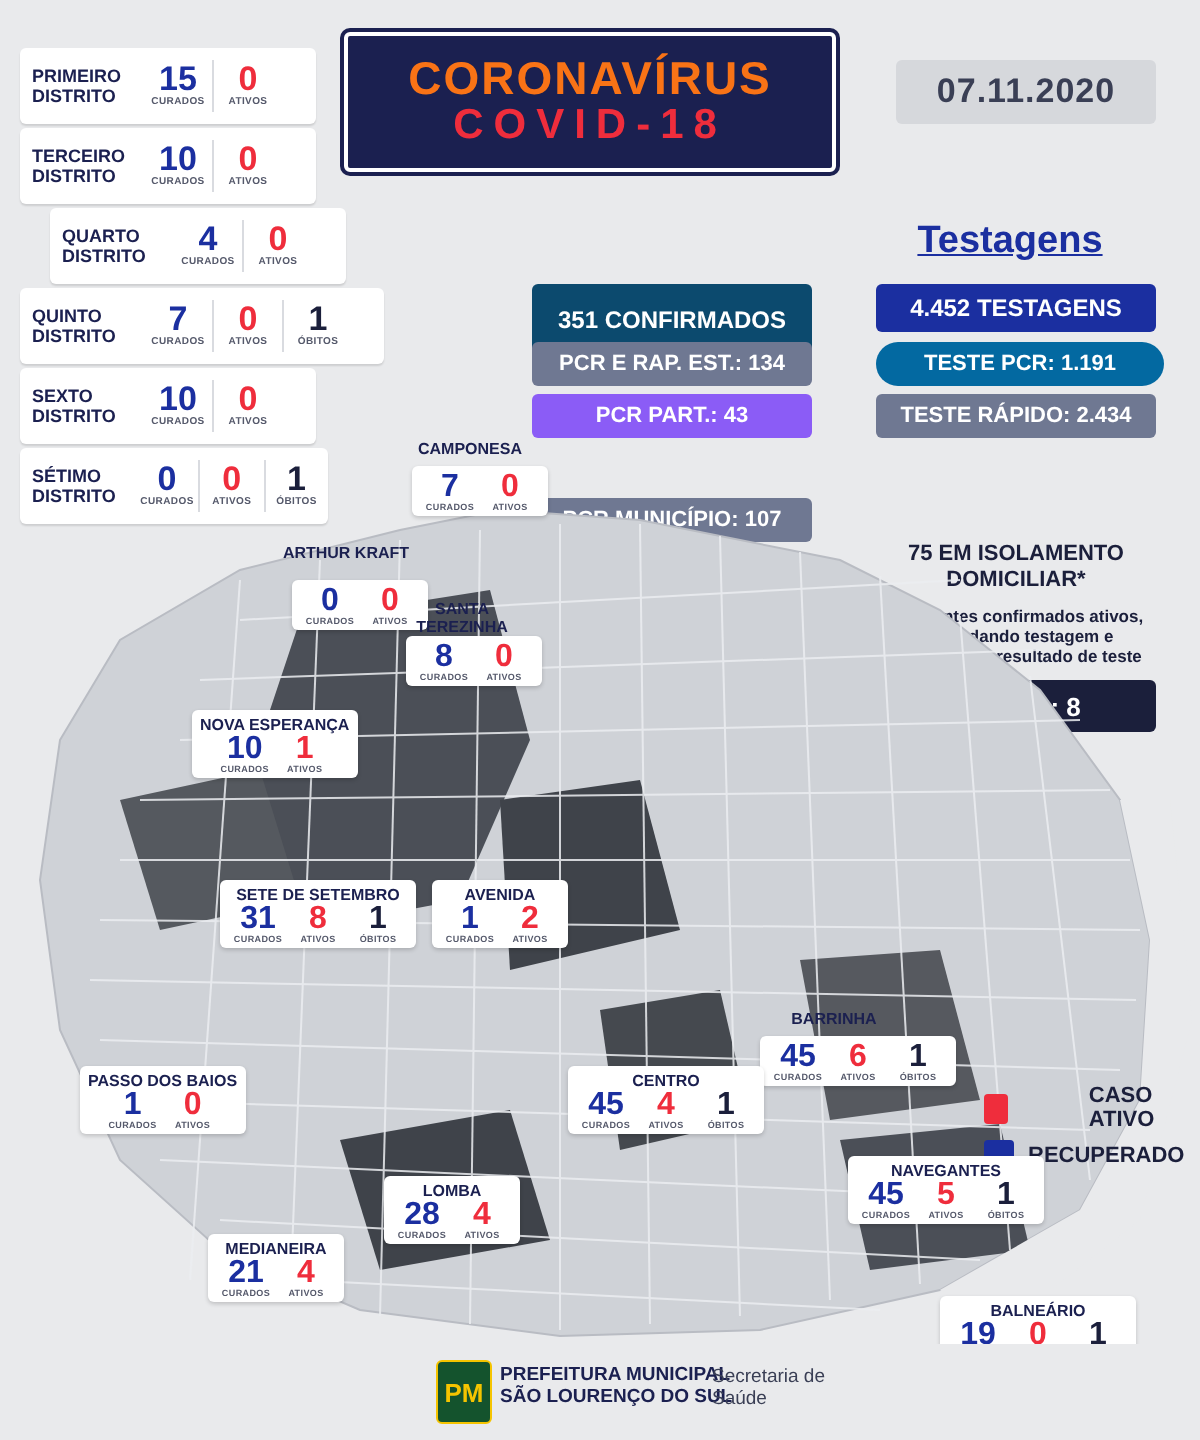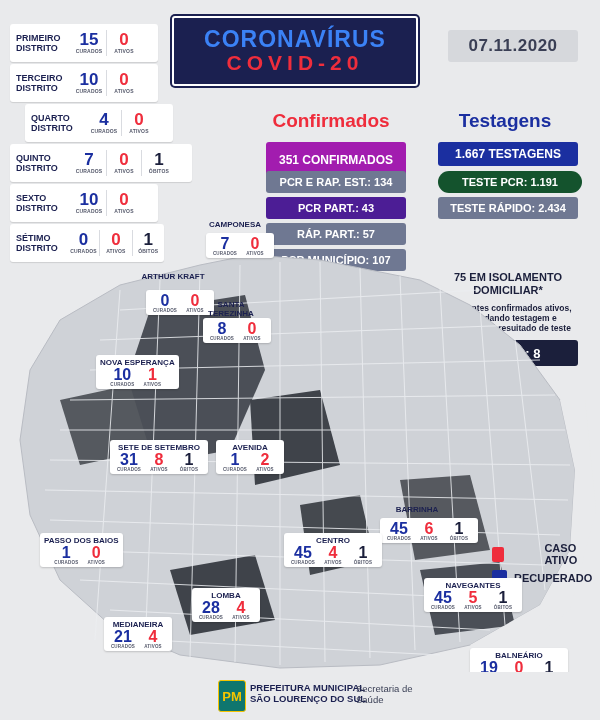--- a/index.html
+++ b/index.html
@@ -13,21 +13,21 @@
   }
   .root{position:relative;width:600px;height:720px;}
 
   
   .title-box{
     position:absolute;left:172px;top:16px;width:242px;height:66px;
     background:#1b2050;border:2px solid #fff;border-radius:3px;
     box-shadow:0 0 0 2px #1b2050;
     display:flex;flex-direction:column;align-items:center;justify-content:center;
   }
-  .title-box .t1{color:#3b82f6;font-size:23px;font-weight:bold;letter-spacing:1px;line-height:24px;}
+  .title-box .t1{color:#f97316;font-size:23px;font-weight:bold;letter-spacing:1px;line-height:24px;}
   .title-box .t2{color:#ef2d3c;font-size:21px;font-weight:bold;letter-spacing:5px;line-height:24px;}
 
   .date-box{
     position:absolute;left:448px;top:30px;width:130px;height:32px;
     background:#d6d8dc;border-radius:3px;
     display:flex;align-items:center;justify-content:center;
     font-size:17px;font-weight:bold;color:#3a3f55;letter-spacing:.5px;
   }
 
   
@@ -70,36 +70,36 @@
   .loc .row{display:flex;justify-content:center;align-items:flex-start;}
   .loc .cell{min-width:26px;text-align:center;padding:0 2px;}
   .loc .cell .v{font-size:16px;font-weight:bold;line-height:15px;}
   .loc .cell .l{font-size:4.5px;font-weight:bold;color:#55596b;letter-spacing:.2px;text-transform:uppercase;}
   .loc-title{position:absolute;font-size:8px;font-weight:bold;color:#1b2050;text-transform:uppercase;text-align:center;line-height:9px;}
 
   
   .footer{position:absolute;left:0;top:672px;width:600px;height:48px;background:#e9eaec;}
   .crest{
     position:absolute;left:218px;top:680px;width:26px;height:30px;border-radius:3px;
-    background:#0f766e;color:#f5c400;font-size:13px;font-weight:bold;
+    background:#14532d;color:#f5c400;font-size:13px;font-weight:bold;
     display:flex;align-items:center;justify-content:center;border:1px solid #f5c400;
   }
   .pref{position:absolute;left:250px;top:682px;font-size:9.5px;font-weight:bold;color:#1b2050;line-height:11px;}
   .sec{position:absolute;left:356px;top:683px;font-size:9.5px;color:#3a3f55;line-height:11px;}
 
   .note{position:absolute;font-size:8.5px;font-weight:bold;color:#1b1f3b;line-height:10px;text-align:center;}
 </style>
 </head>
 <body>
 
 <div class="root">
 
   <div class="title-box">
     <div class="t1">CORONAVÍRUS</div>
-    <div class="t2">COVID-20</div>
+    <div class="t2">COVID-18</div>
   </div>
 
   <div class="date-box">07.11.2020</div>
 
   <div class="district" style="top:24px;">
     <div class="dname">PRIMEIRO DISTRITO</div>
     <div class="num">
       <div class="v blue">15</div>
       <div class="l">CURADOS</div>
     </div>
@@ -178,40 +178,38 @@
       <div class="v red">0</div>
       <div class="l">ATIVOS</div>
     </div>
     <div class="sep"></div>
     <div class="num">
       <div class="v dark">1</div>
       <div class="l">ÓBITOS</div>
     </div>
   </div>
 
-  <div class="col-head" style="left:246px;top:110px;width:170px;color:#ef2d3c;">Confirmados</div>
-
-  <div class="pill" style="left:266px;top:142px;width:140px;height:36px;background:#a21caf;color:#fff;font-size:12px;">351 CONFIRMADOS</div>
+
+  <div class="pill" style="left:266px;top:142px;width:140px;height:36px;background:#0c4a6e;color:#fff;font-size:12px;">351 CONFIRMADOS</div>
 
   <div class="pill" style="left:266px;top:171px;width:140px;height:22px;background:#6f7892;color:#fff;font-size:11px;">PCR E RAP. EST.: 134</div>
-  <div class="pill" style="left:266px;top:197px;width:140px;height:22px;background:#4c1d95;color:#fff;font-size:11px;">PCR PART.: 43</div>
-  <div class="pill" style="left:266px;top:223px;width:140px;height:22px;background:#6f7892;color:#fff;font-size:11px;">RÁP. PART.: 57</div>
+  <div class="pill" style="left:266px;top:197px;width:140px;height:22px;background:#8b5cf6;color:#fff;font-size:11px;">PCR PART.: 43</div>
   <div class="pill" style="left:266px;top:249px;width:140px;height:22px;background:#6f7892;color:#fff;font-size:11px;">PCR MUNICÍPIO: 107</div>
 
   <div class="pill" style="left:266px;top:278px;width:140px;height:24px;background:#aebfe8;color:#1b2050;font-size:12px;">309 RECUPERADOS</div>
 
   <div class="pill" style="left:266px;top:309px;width:140px;height:22px;background:transparent;color:#1b1f3b;font-size:11px;">1 HOSPITALIZAÇÃO*</div>
 
   <div class="note" style="left:266px;top:334px;width:146px;">*paciente internado na Santa Casa de São Lourenço do Sul</div>
 
-  <div class="col-head" style="left:430px;top:110px;width:150px;color:#1b2fa0;">Testagens</div>
-
-  <div class="pill" style="left:438px;top:142px;width:140px;height:24px;background:#1b2fa0;color:#fff;font-size:12px;">1.667 TESTAGENS</div>
-
-  <div class="pill" style="left:438px;top:171px;width:144px;height:22px;background:#14532d;color:#fff;font-size:11px;border-radius:11px;">TESTE PCR: 1.191</div>
+  <div class="col-head" style="left:430px;top:110px;width:150px;color:#1b2fa0;text-decoration:underline;">Testagens</div>
+
+  <div class="pill" style="left:438px;top:142px;width:140px;height:24px;background:#1b2fa0;color:#fff;font-size:12px;">4.452 TESTAGENS</div>
+
+  <div class="pill" style="left:438px;top:171px;width:144px;height:22px;background:#0369a1;color:#fff;font-size:11px;border-radius:11px;">TESTE PCR: 1.191</div>
   <div class="pill" style="left:438px;top:197px;width:140px;height:22px;background:#6f7892;color:#fff;font-size:11px;">TESTE RÁPIDO: 2.434</div>
 
 
   <div class="pill" style="left:438px;top:268px;width:140px;height:32px;background:transparent;color:#1b1f3b;font-size:11px;line-height:13px;padding:0 4px;box-sizing:border-box;">75 EM ISOLAMENTO DOMICILIAR*</div>
 
   <div class="note" style="left:436px;top:303px;width:146px;">*pacientes confirmados ativos, aguardando testagem e aguardando resultado de teste</div>
 
   <div class="pill" style="left:438px;top:340px;width:140px;height:26px;background:#1b1f3b;color:#fff;font-size:13px;">ÓBITOS: 8</div>
 
   <div class="map">

